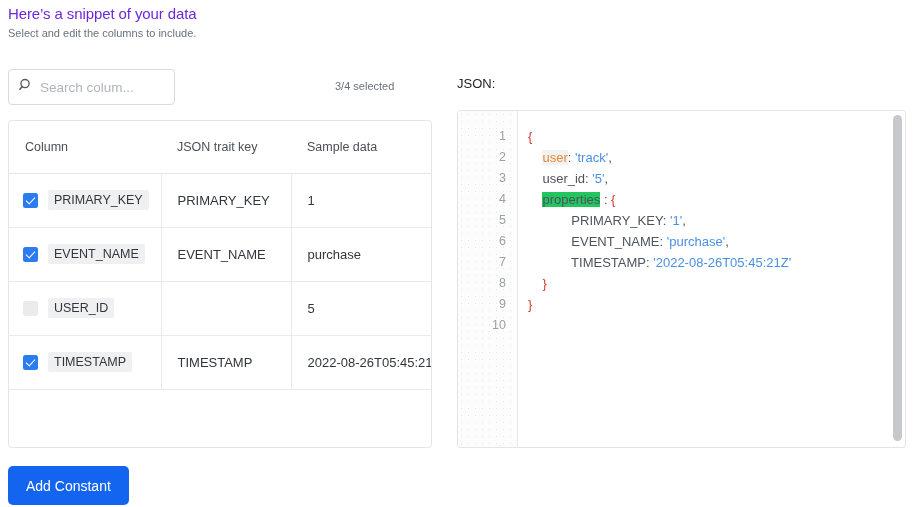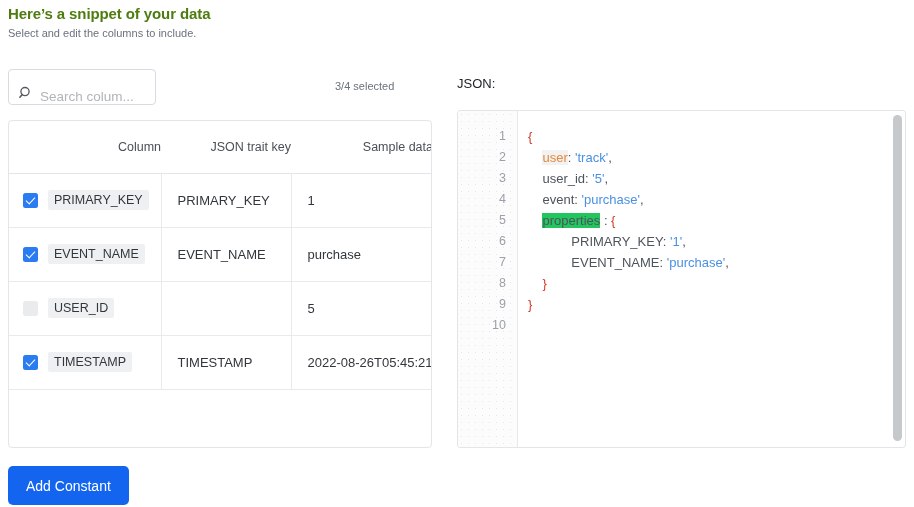--- a/index.html
+++ b/index.html
@@ -8,35 +8,35 @@
     background: #ffffff;
     font-family: "Liberation Sans", sans-serif;
     color: #2a2f36;
     overflow: hidden;
   }
   #root { position: relative; width: 914px; height: 507px; }
 
   
   .page-title {
     position: absolute; left: 8px; top: 5px;
-    font-size: 15px; font-weight: bold; color: #4d7c0f;
+    font-size: 15px; font-weight: normal; color: #6d28d9;
     letter-spacing: -0.1px;
   }
   .page-subtitle {
     position: absolute; left: 8px; top: 27px;
     font-size: 11px; color: #6b727c;
   }
 
   
   .search-box {
     position: absolute; left: 8px; top: 69px;
-    width: 148px; height: 36px;
+    width: 167px; height: 36px;
     border: 1px solid #d8dbe0; border-radius: 4px;
     background: #fff;
-    display: flex; align-items: flex-end; gap: 7px;
+    display: flex; align-items: center; gap: 7px;
     padding: 0 10px;
   }
   .search-icon { flex: 0 0 auto; display: block; }
   .search-input {
     border: none; outline: none; background: transparent;
     font-family: "Liberation Sans", sans-serif;
     font-size: 13.5px; color: #333; width: 120px;
     padding: 0;
   }
   .search-input::placeholder { color: #b0b5bb; }
@@ -61,21 +61,21 @@
     overflow: hidden;
   }
   .tbl { width: 100%; border-collapse: collapse; table-layout: fixed; }
   .tbl col.c1 { width: 152px; }
   .tbl col.c2 { width: 130px; }
   .tbl col.c3 { width: 142px; }
 
   .tbl thead th {
     height: 52px;
     font-size: 12.5px; font-weight: normal; color: #4a5057;
-    text-align: right;
+    text-align: left;
     padding: 0 0 0 16px;
     border-bottom: 1px solid #e3e5e8;
     vertical-align: middle;
   }
   .tbl tbody td {
     height: 54px;
     font-size: 13px; color: #32373d;
     border-bottom: 1px solid #e8eaec;
     border-right: 1px solid #e8eaec;
     padding: 0 0 0 16px;
@@ -260,24 +260,24 @@
         <div class="ln">7</div>
         <div class="ln">8</div>
         <div class="ln">9</div>
         <div class="ln">10</div>
       </div>
     <div class="code-area">
       <div id="code-lines">
           <div class="cl"><span class="tok-brace">{</span></div>
           <div class="cl"><span class="tok-key-plain">    </span><span class="tok-key-hl">user</span><span class="tok-key-plain">: </span><span class="tok-str">'track'</span><span class="tok-key-plain">,</span></div>
           <div class="cl"><span class="tok-key-plain">    user_id: </span><span class="tok-str">'5'</span><span class="tok-key-plain">,</span></div>
-          <div class="cl"><span class="tok-key-plain">    event: </span><span class="tok-str">'purchase'</span><span class="tok-key-plain">,</span></div>
           <div class="cl"><span class="tok-key-plain">    </span><span class="tok-key-box">properties</span><span class="tok-key-plain"> : </span><span class="tok-brace">{</span></div>
           <div class="cl"><span class="tok-key-plain">            PRIMARY_KEY: </span><span class="tok-str">'1'</span><span class="tok-key-plain">,</span></div>
           <div class="cl"><span class="tok-key-plain">            EVENT_NAME: </span><span class="tok-str">'purchase'</span><span class="tok-key-plain">,</span></div>
+          <div class="cl"><span class="tok-key-plain">            TIMESTAMP: </span><span class="tok-str">'2022-08-26T05:45:21Z'</span></div>
           <div class="cl"><span class="tok-key-plain">    </span><span class="tok-brace">}</span></div>
           <div class="cl"><span class="tok-brace">}</span></div>
         </div>
       <div class="code-scrollbar">
         <div class="thumb"></div>
       </div>
     </div>
   </div>
 
   <button class="add-constant-btn">Add Constant</button>

